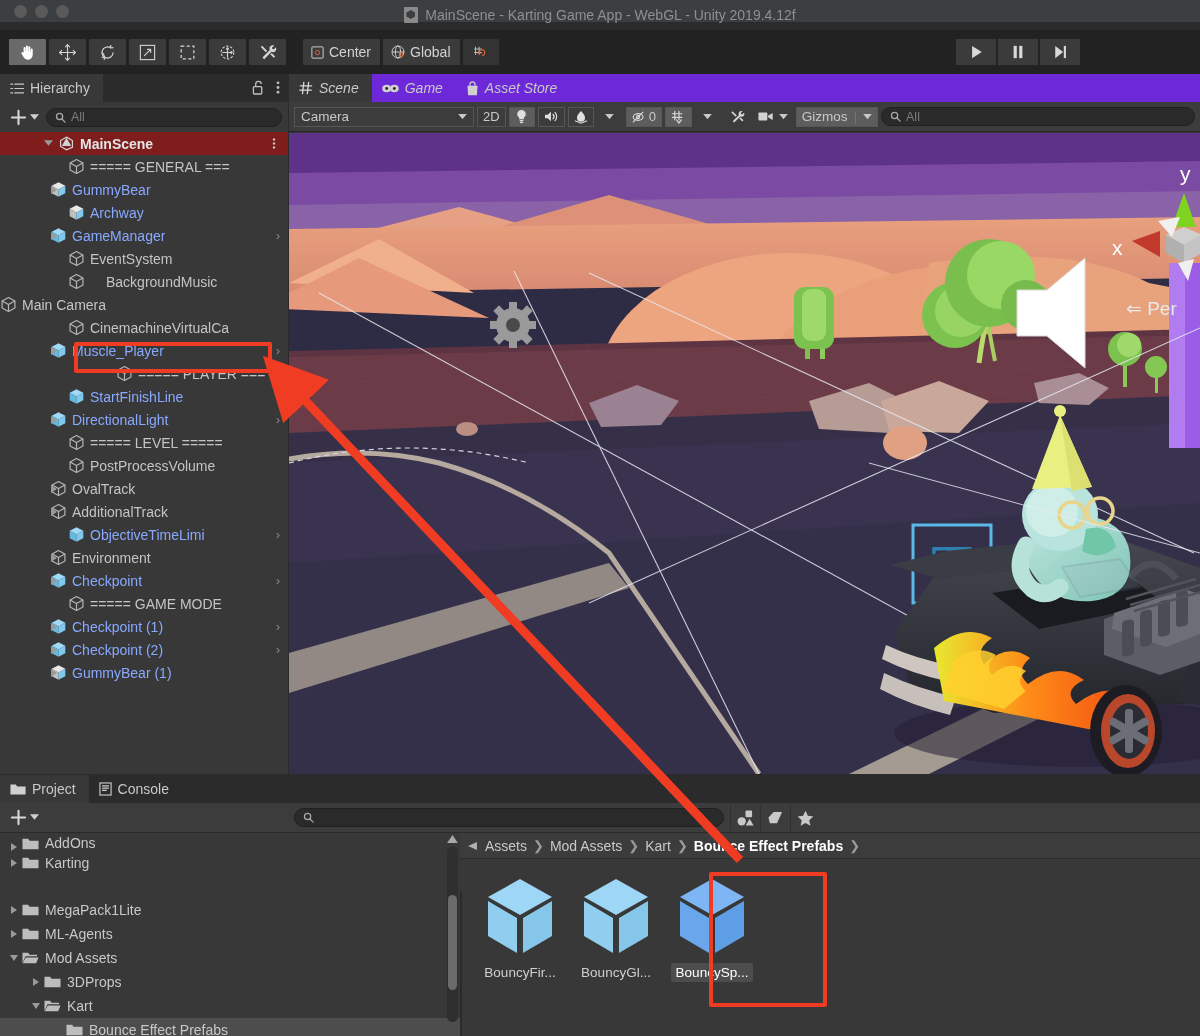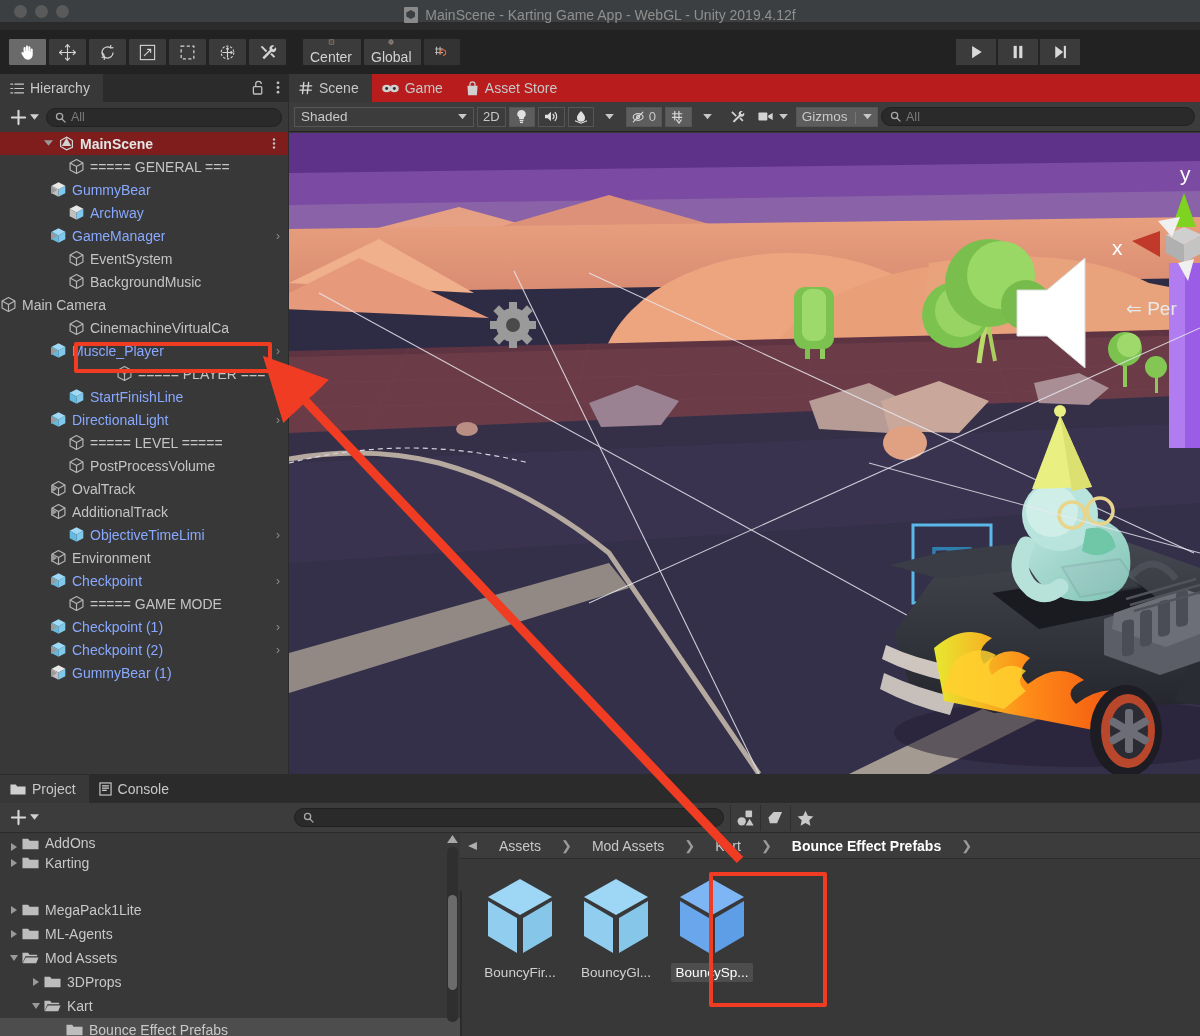--- a/index.html
+++ b/index.html
@@ -44,21 +44,21 @@
     width:39px; height:28px; background:#3b3b3b; border:1px solid #232323;
     display:flex; align-items:center; justify-content:center;
     margin-right:1px; border-radius:2px; cursor:pointer;
   }
   .tbtn.active { background:#6a6a6a; }
   .tbtn svg { display:block; }
   .gap { width:14px; }
   .pivot-btn {
     height:28px; background:#3b3b3b; border:1px solid #232323; border-radius:2px;
     display:flex; align-items:center; gap:4px; padding:0 9px 0 7px;
-    margin-right:1px; color:#d2d2d2; font-size:14px; cursor:pointer; white-space:nowrap;flex-direction:column;
+    margin-right:1px; color:#d2d2d2; font-size:14px; cursor:pointer; white-space:nowrap;
   }
   .snap-btn{
     width:38px;height:28px;background:#333;border:1px solid #232323;border-radius:2px;
     display:flex;align-items:center;justify-content:center;cursor:pointer;
   }
   .play-group { position:absolute; left:955px; top:8px; display:flex; }
   .pbtn {
     width:42px; height:28px; background:#3b3b3b; border:1px solid #232323;
     display:flex; align-items:center; justify-content:center; cursor:pointer;
   }
@@ -92,21 +92,21 @@
   }
   .hrow.scene-root { background:#7f1d1d; }
   .hrow.sep { color:#b4b4b4; }
   .hrow .nm { overflow:hidden; }
   .hrow .chev { position:absolute; right:8px; color:#8d8d8d; font-size:12px; }
   .blue { color:#88a9ff; }
   .gray { color:#c4c4c4; }
 
   
   .scenepanel { position:absolute; left:289px; top:74px; width:911px; height:700px; background:#383838; }
-  .scenetabs { height:28px; background:#b91c1c; display:flex; align-items:flex-start; }
+  .scenetabs { height:28px; background:#6d28d9; display:flex; align-items:flex-start;font-style:italic; }
   .sctoolbar {
     height:30px; background:#3c3c3c; display:flex; align-items:center; padding:0 5px; gap:3px;
     border-bottom:1px solid #232323;
   }
   .shaded-dd {
     width:180px; height:20px; background:#3c3c3c; border:1px solid #565656;
     display:flex; align-items:center; justify-content:space-between; padding:0 6px;
     font-size:13.5px; cursor:pointer;
   }
   .sbtn {
@@ -138,21 +138,21 @@
   .projbody { position:absolute; left:0; top:58px; width:1200px; height:203px; display:flex; }
   .projtree { width:460px; background:#383838; position:relative; overflow:hidden; }
   .prow { height:24px; display:flex; align-items:center; font-size:14px; white-space:nowrap; cursor:pointer; }
   .prow.sel { background:#4d4d4d; }
   .prow .ptw { width:16px; display:flex; align-items:center; justify-content:center; flex:none; }
   .vsb { position:absolute; right:2px; top:0px; width:11px; height:203px; }
   .vsb .track { position:absolute; top:14px; left:0; width:11px; height:175px; background:#2f2f2f; border-radius:5px;}
   .vsb .thumb { position:absolute; top:62px; left:1px; width:9px; height:95px; background:#6b6b6b; border-radius:5px; }
 
   .projright { flex:1; background:#383838; position:relative; }
-  .breadcrumb { height:26px; background:#3c3c3c; display:flex; align-items:center; gap:20px; padding:0 8px; font-size:14px; border-bottom:1px solid #2c2c2c;}
+  .breadcrumb { height:26px; background:#3c3c3c; display:flex; align-items:center; gap:6px; padding:0 8px; font-size:14px; border-bottom:1px solid #2c2c2c;}
   .crumb { color:#c8c8c8; cursor:pointer; }
   .crumb.cur { color:#ffffff; font-weight:bold; }
   .crumb-sep { color:#9a9a9a; font-size:13px; }
   .grid { display:flex; padding:18px 0 0 20px; gap:16px; }
   .gitem { width:80px; display:flex; flex-direction:column; align-items:center; cursor:pointer; }
   .gitem .lbl { margin-top:8px; font-size:13.5px; color:#cfcfcf; padding:2px 5px; border-radius:2px; white-space:nowrap; }
   .gitem.sel .lbl { background:#4d4d4d; color:#fff; }
   .divider-v { position:absolute; left:460px; top:58px; width:2px; height:203px; background:#2b2b2b; }
 
   
@@ -363,21 +363,21 @@
           </div>
           <div class="hrow" style="padding-left: 68px; position: relative;">
             <svg width="17" height="17" viewBox="0 0 18 18" style="flex: 0 0 auto; margin-right: 5px;">
               <g fill="none" stroke="#b6b6b6" stroke-width="1.25" stroke-linejoin="round">
                 <path d="M9 1.6 L15.8 5.3 L15.8 12.7 L9 16.4 L2.2 12.7 L2.2 5.3 Z"></path>
                 <path d="M2.2 5.3 L9 9 L15.8 5.3 M9 9 L9 16.4"></path>
               </g>
             </svg>
             <span class="nm gray">EventSystem</span>
           </div>
-          <div class="hrow" style="padding-left: 68px; position: relative;">
+          <div class="hrow" style="padding-left: 68px; position: relative; gap: 16px;">
             <svg width="17" height="17" viewBox="0 0 18 18" style="flex: 0 0 auto; margin-right: 5px;">
               <g fill="none" stroke="#b6b6b6" stroke-width="1.25" stroke-linejoin="round">
                 <path d="M9 1.6 L15.8 5.3 L15.8 12.7 L9 16.4 L2.2 12.7 L2.2 5.3 Z"></path>
                 <path d="M2.2 5.3 L9 9 L15.8 5.3 M9 9 L9 16.4"></path>
               </g>
             </svg>
             <span class="nm gray">BackgroundMusic</span>
           </div>
           <div class="hrow" style="position: relative;">
             <svg width="17" height="17" viewBox="0 0 18 18" style="flex: 0 0 auto; margin-right: 5px;">
@@ -583,21 +583,21 @@
         <svg width="13" height="15" viewBox="0 0 14 16" fill="#d0d0d0">
           <path d="M1.5 5h11l-.8 10.2H2.3z"></path>
           <path d="M4.3 5.4V3.6a2.7 2.7 0 015.4 0v1.8" fill="none" stroke="#d0d0d0" stroke-width="1.3"></path>
         </svg>
         <span>Asset Store</span>
       </div>
     </div>
 
     <div class="sctoolbar">
       <div class="shaded-dd">
-        <span>Shaded</span>
+        <span>Camera</span>
         <svg width="9" height="6" viewBox="0 0 10 7" fill="#c8c8c8">
             <path d="M0 0h10L5 6z"></path>
           </svg>
       </div>
       <div class="sbtn">
         <span>2D</span>
       </div>
       <div class="sbtn on">
         <svg width="11" height="15" viewBox="0 0 12 16" fill="#e0e0e0">
           <path d="M6 .8a4.6 4.6 0 00-2.6 8.4V11h5.2V9.2A4.6 4.6 0 006 .8z"></path>

